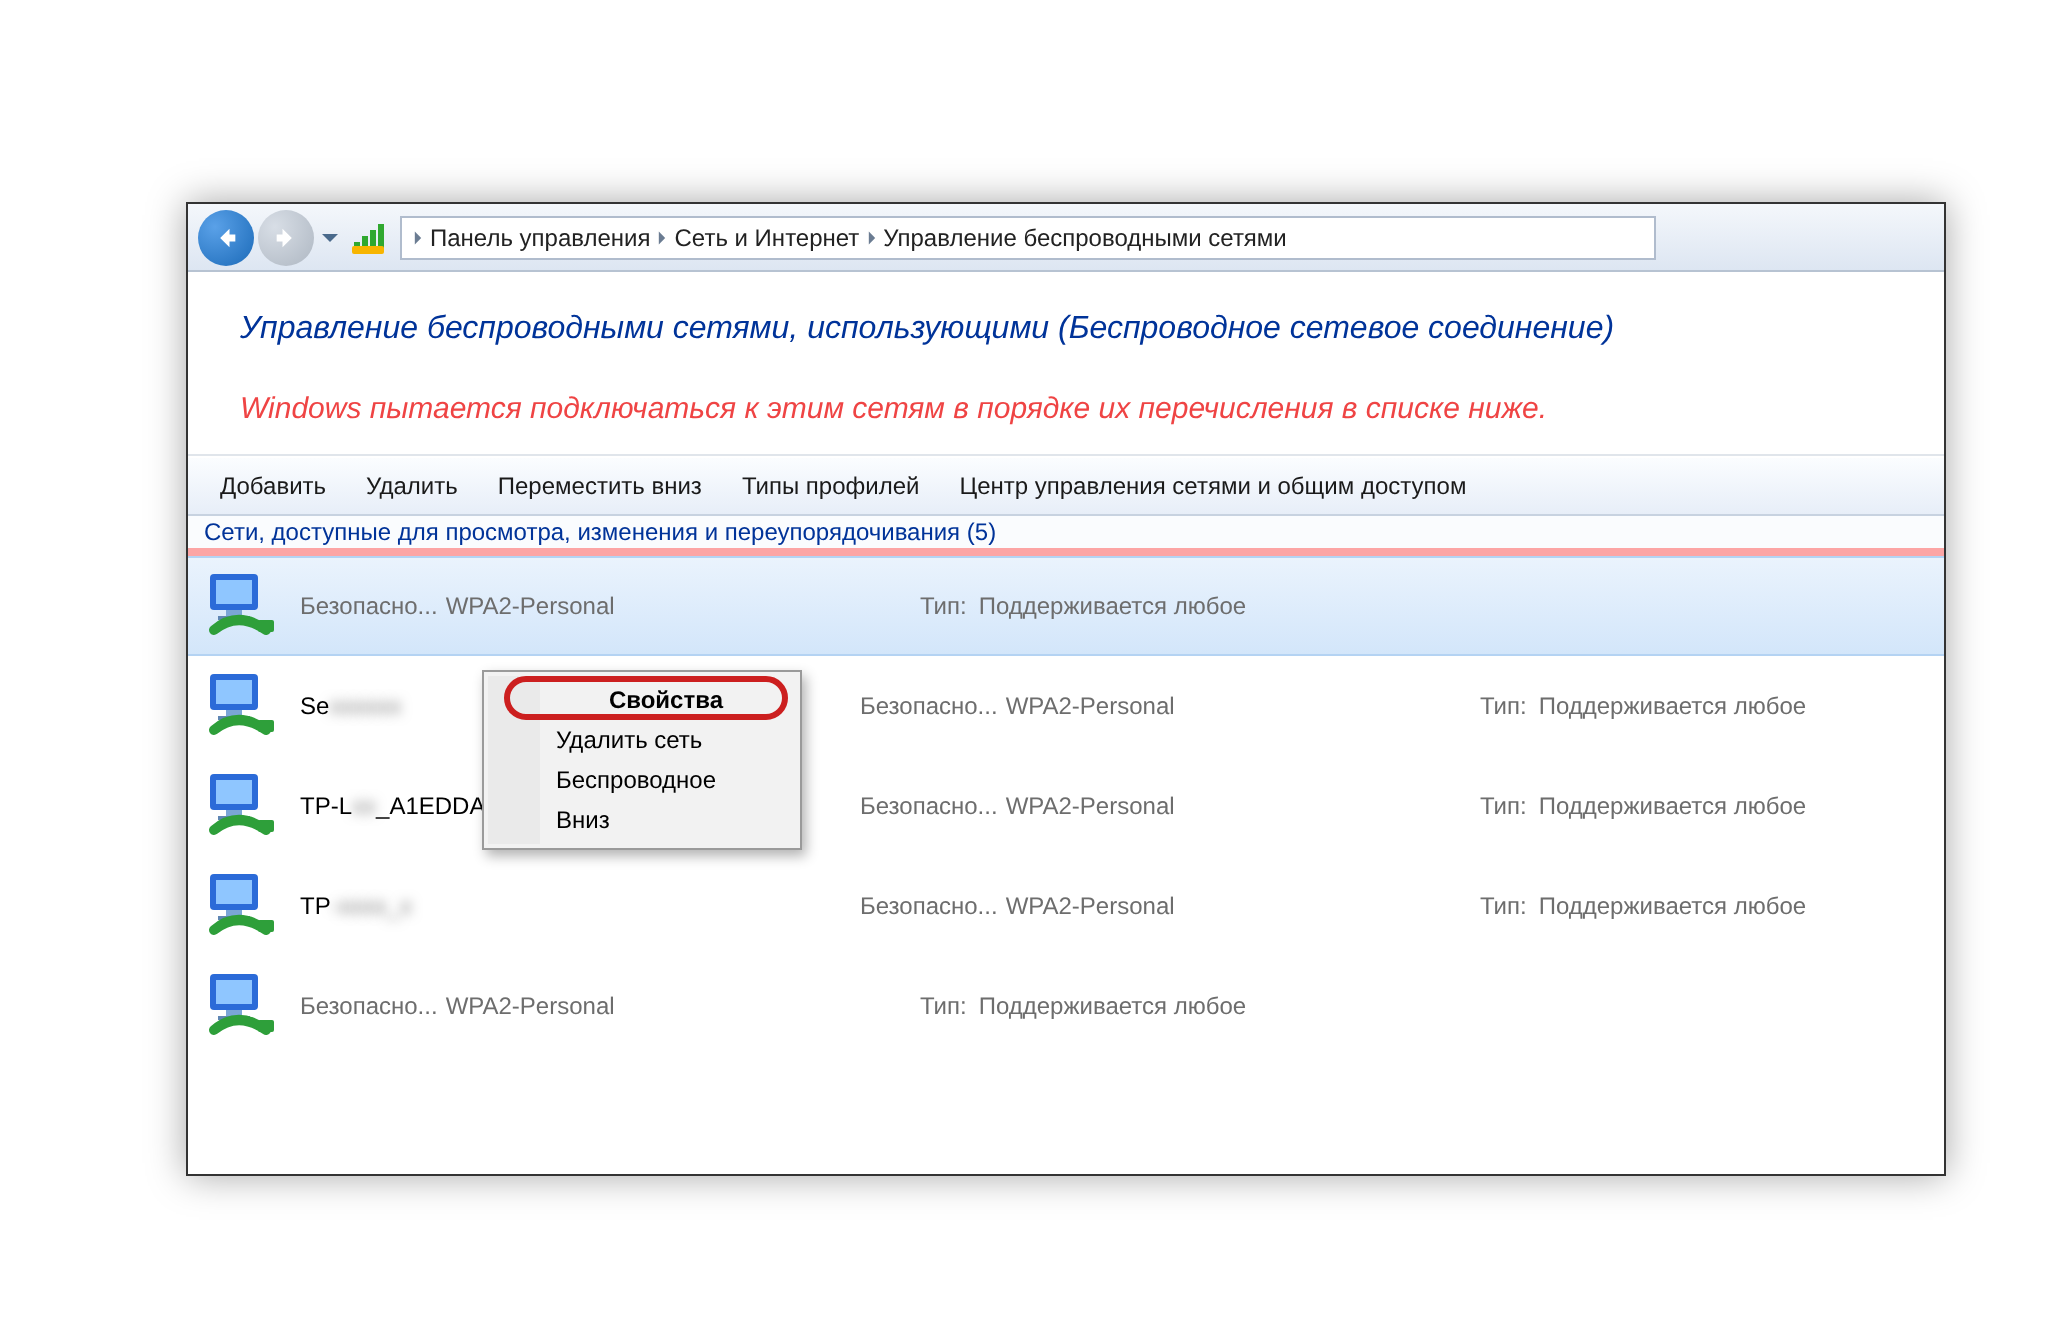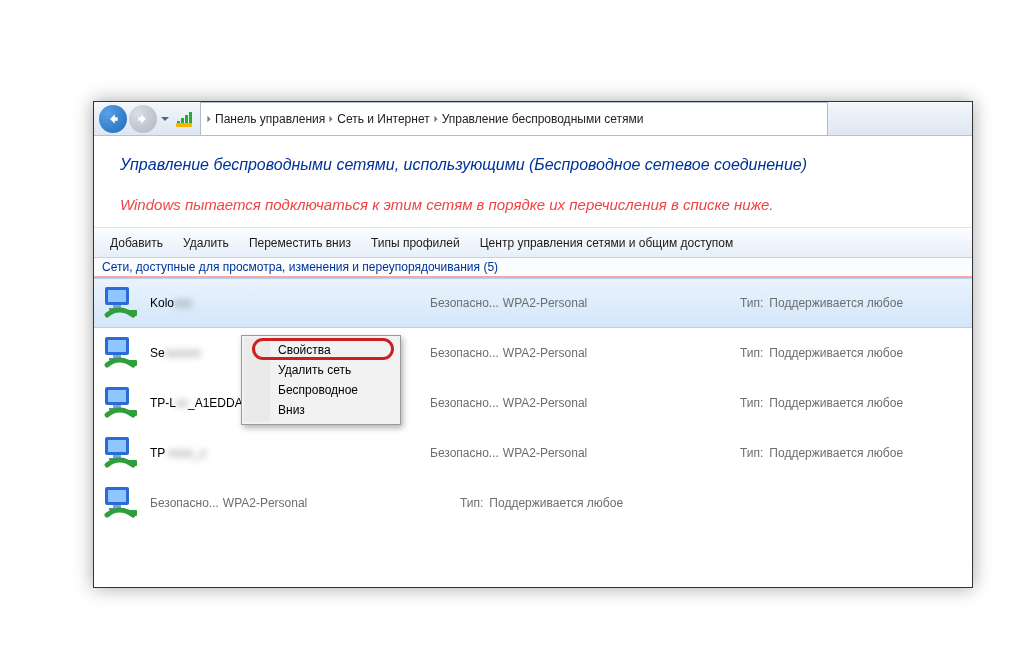--- a/index.html
+++ b/index.html
@@ -56,21 +56,21 @@
     position: relative;
   }
   .adapter-icon .base { position:absolute; left:2px; top:14px; width:16px; height:4px; background:#f7b500; border-radius:1px; }
   .adapter-icon .bars { position:absolute; left:3px; top:2px; display:flex; gap:1px; align-items:flex-end; height:14px;}
   .adapter-icon .bars span { width:3px; background:#2fa82f; }
   .adapter-icon .bars span:nth-child(1){height:4px;}
   .adapter-icon .bars span:nth-child(2){height:7px;}
   .adapter-icon .bars span:nth-child(3){height:10px;}
   .adapter-icon .bars span:nth-child(4){height:13px;}
   .breadcrumb {
-    height: 34px;
+    height: 22px;
     background: #fff;
     border: 1px solid #b0bccd;
     flex: 1;
     display: flex;
     align-items: center;
     font-size: 12px;
     color: #222;
     padding: 0 2px;
     margin-right: 140px;
   }
@@ -103,21 +103,21 @@
     padding: 0 6px;
     font-size: 12px;
     color: #1a1a1a;
   }
   .toolbar .tb-item { padding: 0 10px; line-height:30px; cursor:default;}
   
   .group-header {
     padding: 2px 8px 2px 8px;
     color: #003399;
     font-size: 12px;
-    border-bottom: 2px solid #fca5a5;
+    border-bottom: 4px solid #fca5a5;
     background: #fafcfe;
     height: 20px;
     display:flex; align-items:center;
   }
   
   .net-list { }
   .net-row {
     height: 50px;
     display: flex;
     align-items: center;
@@ -164,21 +164,21 @@
   .ctx-item + .ctx-item { margin-top:0; }
   .ctx-highlight {
     position:absolute;
     left:252px; top:338px;
     width:142px; height:22px;
     border: 3px solid #cc1f1f;
     border-radius: 11px;
     z-index:20;
     pointer-events:none;
   }
-  .ctx-item.bold { font-weight:400; }
+  .ctx-item.bold { font-weight:700;text-align:center; }
   .net-icon-svg-monitor { fill:#2b6bd8; }
   .net-icon-svg-screen { fill:#8fc6ff; }
   .net-icon-svg-plug  { fill:#2e9f3a; }
   .bc-item { white-space:nowrap; }
 </style>
 </head>
 <body>
 
 <div class="outer">
   <div class="window-frame">
@@ -251,23 +251,20 @@
         <div class="net-icon">
           <svg viewBox="0 0 40 36">
             <rect x="4" y="2" width="24" height="18" rx="2" class="net-icon-svg-monitor"></rect>
             <rect x="7" y="5" width="18" height="12" class="net-icon-svg-screen"></rect>
             <rect x="12" y="20" width="8" height="3" fill="#7aa6d6"></rect>
             <rect x="8" y="23" width="16" height="2" fill="#5f86b3"></rect>
             <path d="M6 30 q12 -10 26 0" stroke="#2e9f3a" stroke-width="5" fill="none" stroke-linecap="round"></path>
             <rect x="28" y="25" width="8" height="6" rx="1" class="net-icon-svg-plug"></rect>
           </svg>
         </div>
-        <div class="col-name">
-          <span>Kolo</span><span class="blur">xxx</span>
-        </div>
         <div class="col-sec">
           <span class="lbl">Безопасно...</span><span>WPA2-Personal</span>
         </div>
         <div class="col-type">
           <span>Тип:</span>
             <span>Поддерживается любое</span>
         </div>
       </div>
 
       <div class="net-row">

